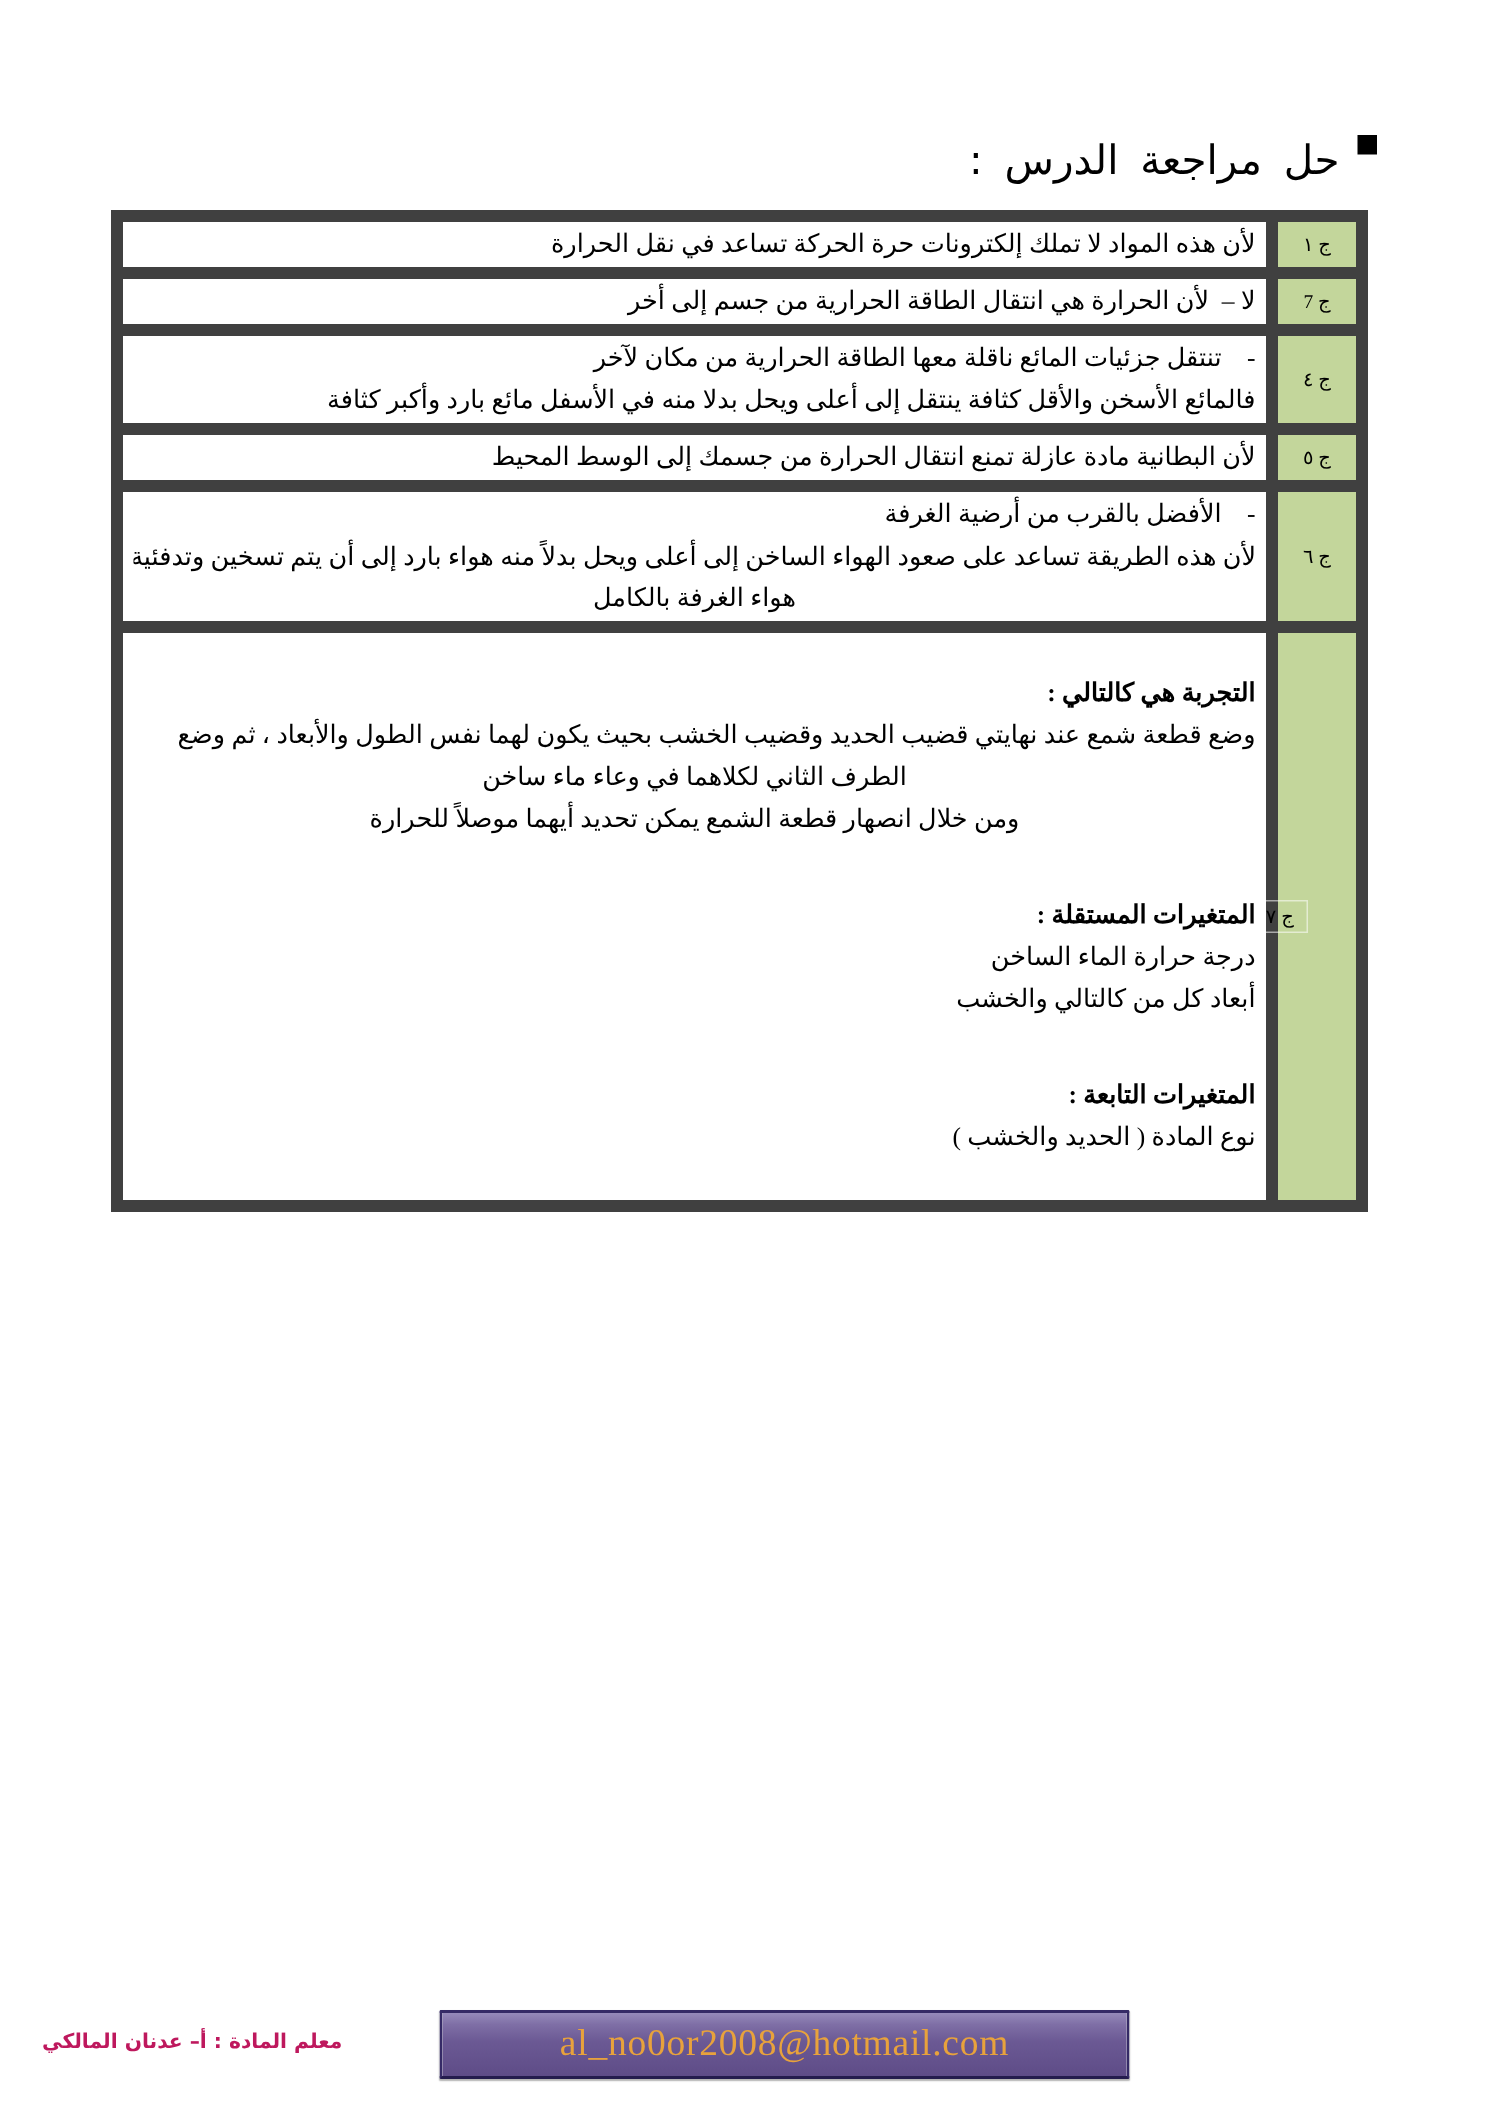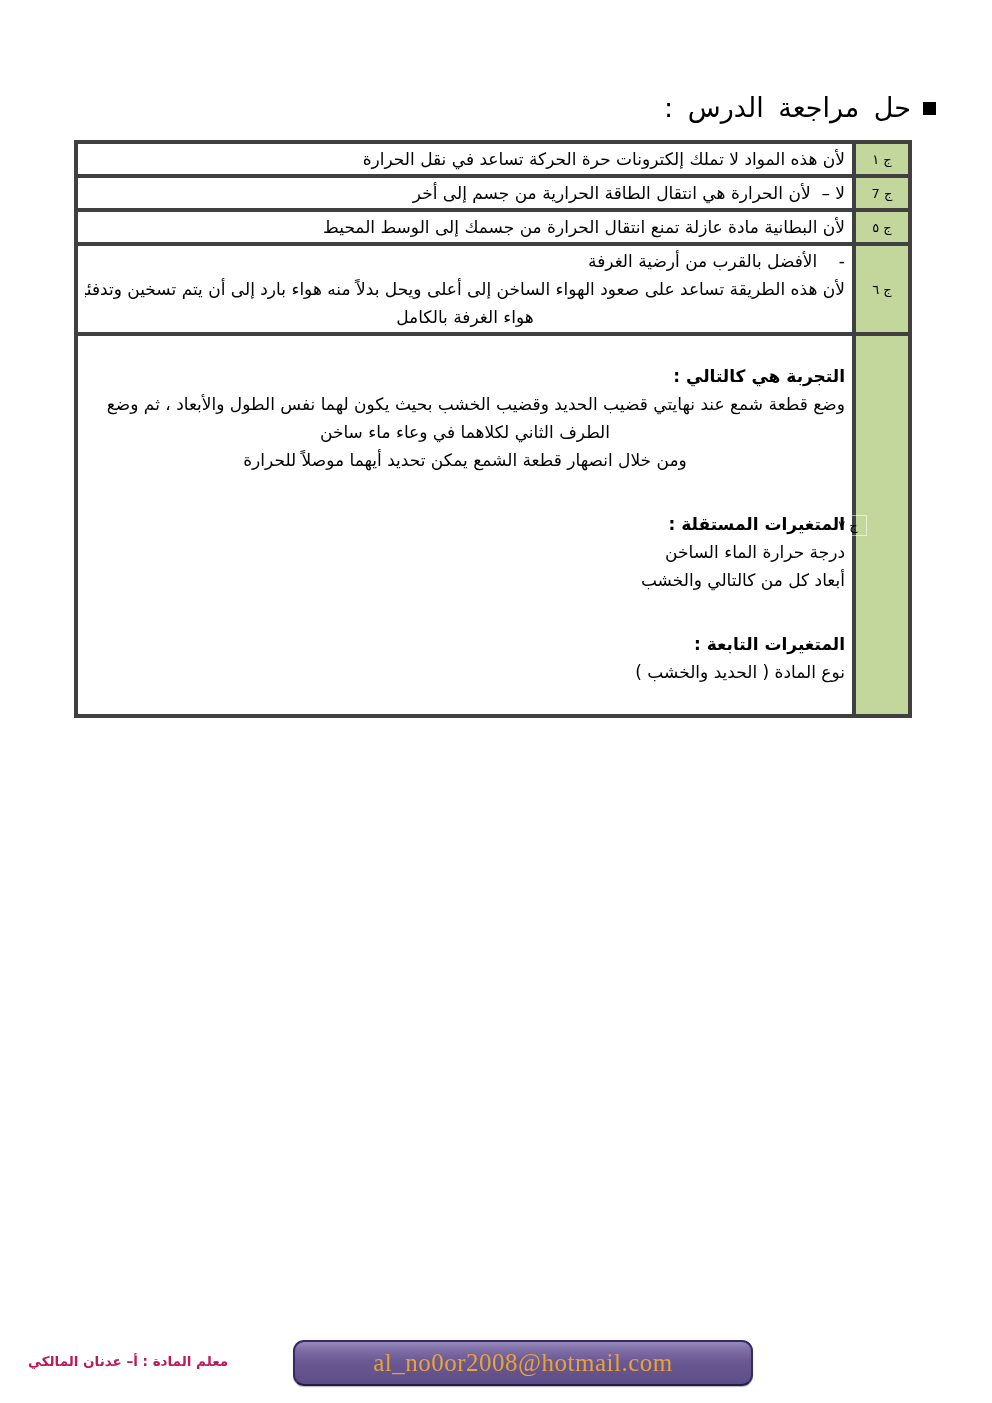--- a/index.html
+++ b/index.html
@@ -2,34 +2,34 @@
 <html lang="ar" style="--label_green: #C3D69B; --banner_purple: #66548E; --email_gold: #E8A23C;"><head>
 <meta charset="utf-8">
 <style>
   html,body{margin:0;padding:0;background:#ffffff;}
   .page{
     position:relative;width:992px;height:1403px;background:#fff;overflow:hidden;
     font-family:"DejaVu Sans",sans-serif;color:#000;
   }
   
   .title-row{
-    position:absolute;top:90px;right:56px;display:flex;align-items:center;gap:12px;
+    position:absolute;top:90px;right:74px;display:flex;align-items:flex-start;gap:12px;
     direction:rtl;
   }
   .bullet{width:13px;height:13px;background:#000;display:inline-block;flex:0 0 auto;}
   .page-title{
     margin:0;font-size:27px;font-weight:400;letter-spacing:3px;word-spacing:6px;
     white-space:pre;line-height:36px;
   }
   
   .answers{
     position:absolute;top:140px;left:74px;width:838px;
     border-collapse:collapse;direction:rtl;table-layout:fixed;
   }
-  .answers td{border:4px solid #404040;padding:0;vertical-align:middle;}
+  .answers td{border:8px solid #404040;padding:0;vertical-align:middle;font-family:Liberation Serif, serif;}
   td.label-cell{
     width:52px;background:var(--label_green,#C3D69B);
     text-align:center;font-size:13px;white-space:pre;
   }
   td.content-cell{
     background:#fff;text-align:right;padding:1px 7px;overflow:hidden;font-size:17px;
   }
   .line{white-space:pre;line-height:28px;overflow:hidden;}
   .line.center{text-align:center;}
   .line.bold{font-weight:bold;}
@@ -43,21 +43,21 @@
   }
   .spacer{height:36px;}
   
   .teacher-credit{
     position:absolute;left:28px;top:1353px;font-size:13.5px;font-weight:bold;
     direction:rtl;white-space:pre;color:#be185d;
   }
   .email-banner{
     position:absolute;left:293px;top:1340px;width:460px;height:46px;
     box-sizing:border-box;border:2px solid #352a66;border-bottom-color:#241c4d;
-    border-radius:11px;
+    border-radius:1px;
     background:linear-gradient(180deg,#968aba 0%,#7f6fa6 18%,#6b5994 45%,#5e4c87 100%);
     display:flex;align-items:center;justify-content:center;
     box-shadow:0 1px 1px rgba(0,0,0,.3);
   }
   .email-text{
     font-family:"Liberation Serif","DejaVu Serif",serif;
     font-size:25px;color:var(--email_gold,#E8A23C);letter-spacing:.5px;
   }
 </style>
 </head>
@@ -75,20 +75,27 @@
       <tr class="r1">
         <td class="label-cell">ج ١</td>
         <td class="content-cell">
           <div class="line">لأن هذه المواد لا تملك إلكترونات حرة الحركة تساعد في نقل الحرارة</div>
         </td>
       </tr>
       <tr class="r3">
         <td class="label-cell">ج 7</td>
         <td class="content-cell">
           <div class="line">لا –  لأن الحرارة هي انتقال الطاقة الحرارية من جسم إلى أخر</div>
+        </td>
+      </tr>
+      <tr class="r4">
+        <td class="label-cell">ج ٤</td>
+        <td class="content-cell">
+          <div class="line">-    تنتقل جزئيات المائع ناقلة معها الطاقة الحرارية من مكان لآخر</div>
+          <div class="line">فالمائع الأسخن والأقل كثافة ينتقل إلى أعلى ويحل بدلا منه في الأسفل مائع بارد وأكبر كثافة</div>
         </td>
       </tr>
       <tr class="r5">
         <td class="label-cell">ج ٥</td>
         <td class="content-cell">
           <div class="line">لأن البطانية مادة عازلة تمنع انتقال الحرارة من جسمك إلى الوسط المحيط</div>
         </td>
       </tr>
       <tr class="r6">
         <td class="label-cell">ج ٦</td>

